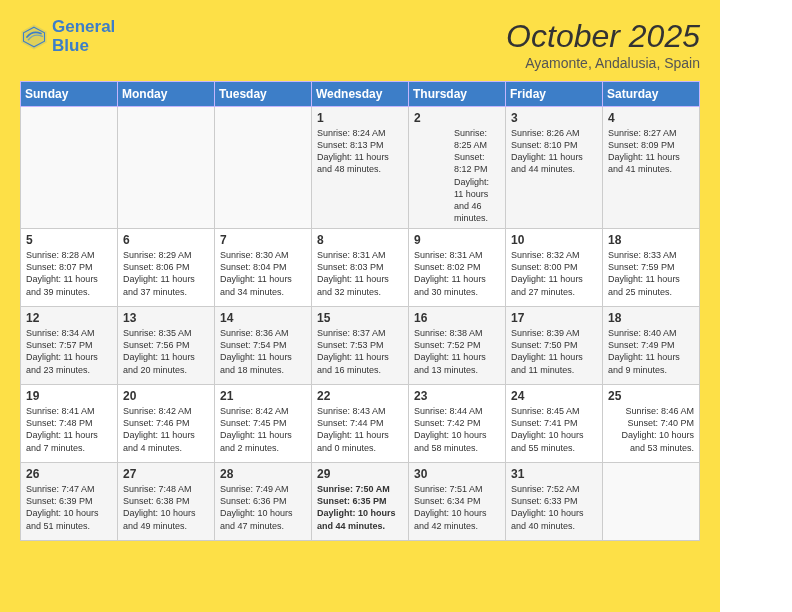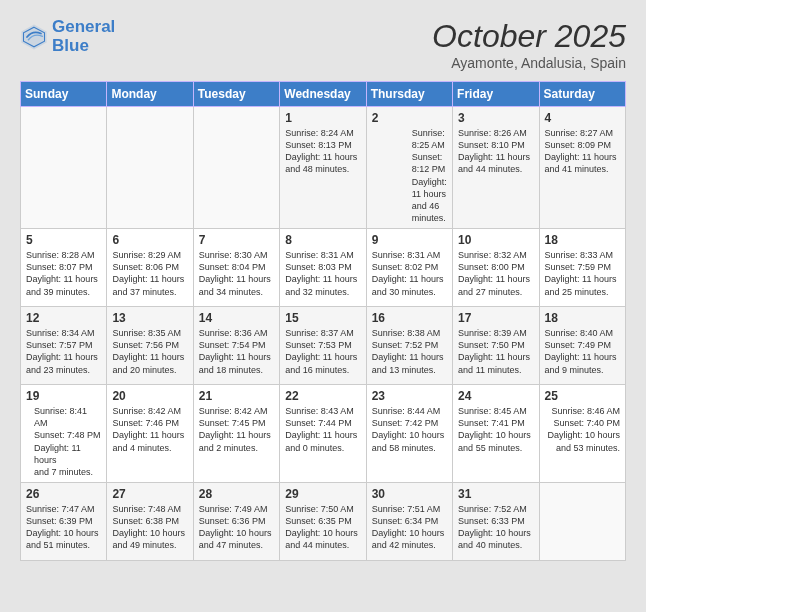--- a/index.html
+++ b/index.html
@@ -4,24 +4,24 @@
   <style>
     * { box-sizing: border-box; margin: 0; padding: 0; }
     body {
       font-family: Arial, sans-serif;
       background: #fff;
       width: 792px;
       height: 612px;
       overflow: hidden;
     }
     .page {
-      width: 646px;
+      width: 720px;
       height: 612px;
       padding: 18px 20px 27px 20px;
-      background: #e5e5e5;
+      background: #fde047;
     }
     .header {
       display: flex;
       justify-content: space-between;
       align-items: flex-start;
       margin-bottom: 10px;
     }
     .logo {
       display: flex;
       align-items: center;
@@ -256,21 +256,21 @@
             <span class="day-number">18</span>
             <div class="day-info" style="white-space: pre-line;">Sunrise: 8:40 AM
 Sunset: 7:49 PM
 Daylight: 11 hours
 and 9 minutes.</div>
           </td>
         </tr>
         <tr>
           <td>
             <span class="day-number">19</span>
-            <div class="day-info" style="white-space: pre-line; margin-left: 8px;">Sunrise: 8:41 AM
+            <div class="day-info" style="white-space: pre-line;">Sunrise: 8:41 AM
 Sunset: 7:48 PM
 Daylight: 11 hours
 and 7 minutes.</div>
           </td>
           <td>
             <span class="day-number">20</span>
             <div class="day-info" style="white-space: pre-line;">Sunrise: 8:42 AM
 Sunset: 7:46 PM
 Daylight: 11 hours
 and 4 minutes.</div>
@@ -328,21 +328,21 @@
           </td>
           <td>
             <span class="day-number">28</span>
             <div class="day-info" style="white-space: pre-line;">Sunrise: 7:49 AM
 Sunset: 6:36 PM
 Daylight: 10 hours
 and 47 minutes.</div>
           </td>
           <td>
             <span class="day-number">29</span>
-            <div class="day-info" style="white-space: pre-line;">Sunrise: 7:50 AM
+            <div class="day-info" style="white-space: pre-line; font-weight: bold;">Sunrise: 7:50 AM
 Sunset: 6:35 PM
 Daylight: 10 hours
 and 44 minutes.</div>
           </td>
           <td>
             <span class="day-number">30</span>
             <div class="day-info" style="white-space: pre-line;">Sunrise: 7:51 AM
 Sunset: 6:34 PM
 Daylight: 10 hours
 and 42 minutes.</div>

